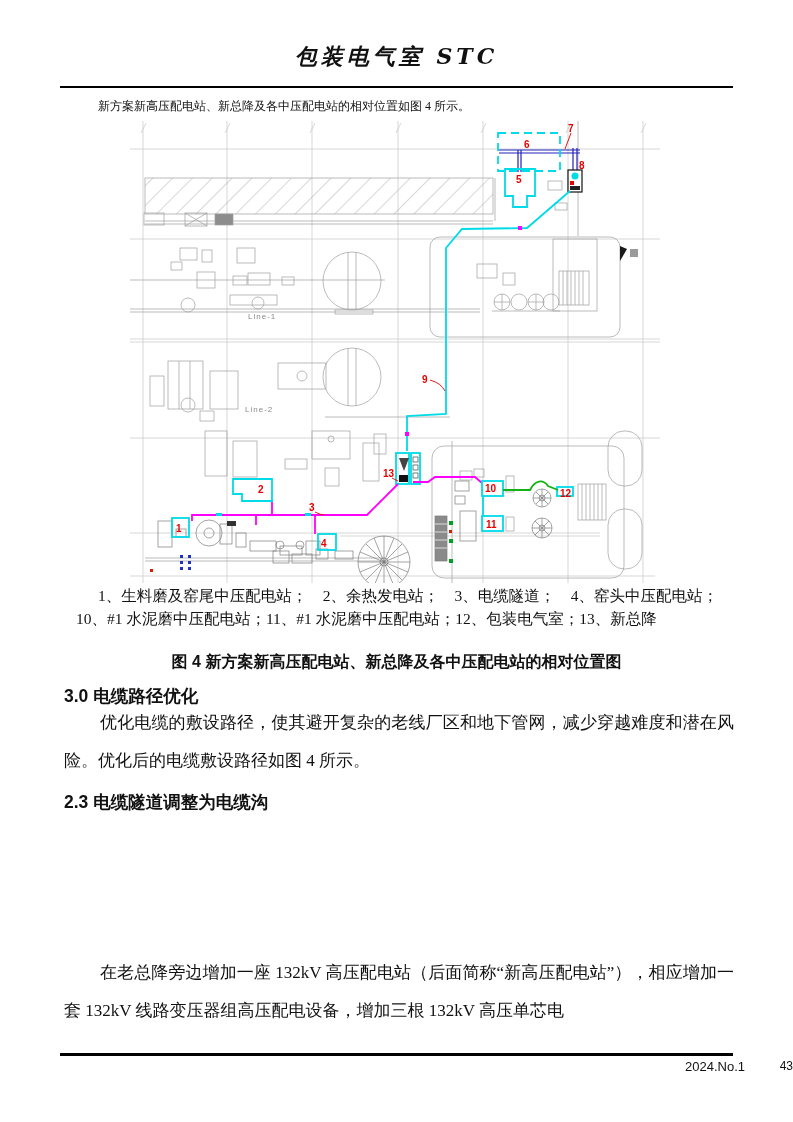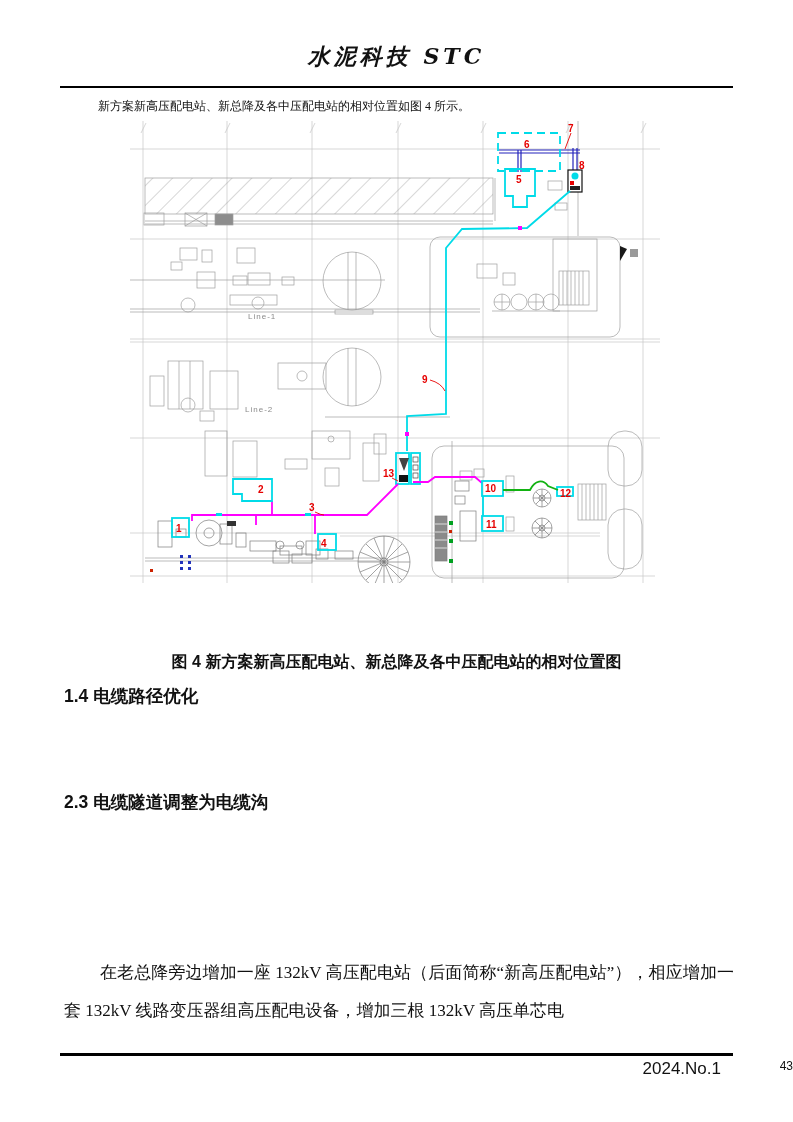--- a/index.html
+++ b/index.html
@@ -18,43 +18,43 @@
           line-height:23px;white-space:nowrap;}
   .legend .l1{padding-left:22px;}
   .caption{position:absolute;top:652px;left:0;width:100%;text-align:center;
            font-family:"Liberation Sans",sans-serif;font-weight:bold;font-size:16px;}
   h2.sec{position:absolute;left:64px;margin:0;font-family:"Liberation Sans",sans-serif;
          font-weight:bold;font-size:17.5px;}
   p.bp{position:absolute;left:64px;width:670px;margin:0;font-size:17px;line-height:38px;
        text-indent:36px;text-align:justify;}
   .footer-page{position:absolute;top:1059px;left:0;width:100%;text-align:right;
                font-family:"Liberation Sans",sans-serif;font-size:12px;}
-  .footer-issue{position:absolute;top:1059px;right:72px;
-                font-family:"Liberation Sans",sans-serif;font-size:17px;}
+  .footer-issue{position:absolute;top:1059px;right:48px;
+                font-family:"Liberation Sans",sans-serif;font-size:13px;}
   
   .grid line{stroke:#c6c6c6;stroke-width:.7;}
   .plan{stroke:#9e9e9e;stroke-width:.7;fill:none;}
   .dense{stroke:#7d7d7d;stroke-width:.7;fill:none;}
   .fig-label{font-family:"Liberation Sans",sans-serif;font-size:8px;fill:#8a8a8a;
              letter-spacing:1px;}
   .marker{font-family:"Liberation Sans",sans-serif;font-size:10px;font-weight:bold;
           fill:#e60000;}
   .leader{stroke:#e60000;stroke-width:.9;fill:none;}
   .cyanline{stroke:#00dbe8;stroke-width:1.8;fill:none;}
   .cyanbox{stroke:#00dbe8;stroke-width:1.8;fill:none;}
   .magline{stroke:#ff00ff;stroke-width:1.8;fill:none;}
   .greenline{stroke:#12b212;stroke-width:1.8;fill:none;}
   .busline{stroke:#2222bb;stroke-width:1.2;fill:none;}
 </style>
 </head>
 <body>
 
 <div class="page">
 
-  <div class="title">水泥科技 STC</div>
+  <div class="title">包装电气室 STC</div>
   <div class="rule rule-top"></div>
   <div class="intro">新方案新高压配电站、新总降及各中压配电站的相对位置如图 4 所示。</div>
 
   <div class="figure-wrap">
     <svg width="530" height="462" viewBox="0 0 530 462" xmlns="http://www.w3.org/2000/svg">
       <defs>
         <pattern id="hatch" width="14" height="14" patternUnits="userSpaceOnUse" patternTransform="rotate(45)">
           <line x1="0" y1="0" x2="0" y2="14" stroke="#9a9a9a" stroke-width="0.8"></line>
         </pattern>
       </defs>
@@ -323,24 +323,27 @@
         <text class="marker" x="355" y="371">10</text>
         <text class="marker" x="356" y="407">11</text>
         <text class="marker" x="430" y="376">12</text>
         <text class="marker" x="253" y="356">13</text>
         <path class="leader" d="M262,357 L268,360"></path>
       </g>
     </svg>
   </div>
 
   <div class="legend">
+    <div class="l1">1、生料磨及窑尾中压配电站；　2、余热发电站；　3、电缆隧道；　4、窑头中压配电站；</div>
+    <div>10、#1 水泥磨中压配电站；11、#1 水泥磨中压配电站；12、包装电气室；13、新总降</div>
   </div>
   <div class="caption">图 4 新方案新高压配电站、新总降及各中压配电站的相对位置图</div>
 
-  <h2 class="sec" style="top:684px">1.4 电缆路径优化</h2>
+  <h2 class="sec" style="top:684px">3.0 电缆路径优化</h2>
+  <p class="bp" style="top:704px">优化电缆的敷设路径，使其避开复杂的老线厂区和地下管网，减少穿越难度和潜在风险。优化后的电缆敷设路径如图 4 所示。</p>
 
   <h2 class="sec" style="top:790px">2.3 电缆隧道调整为电缆沟</h2>
 
   <p class="bp" style="top:954px">在老总降旁边增加一座 132kV 高压配电站（后面简称“新高压配电站”），相应增加一套 132kV 线路变压器组高压配电设备，增加三根 132kV 高压单芯电</p>
 
   <div class="rule rule-bottom"></div>
   <div class="footer-page">43</div>
   <div class="footer-issue">2024.No.1</div>
 
 </div>

